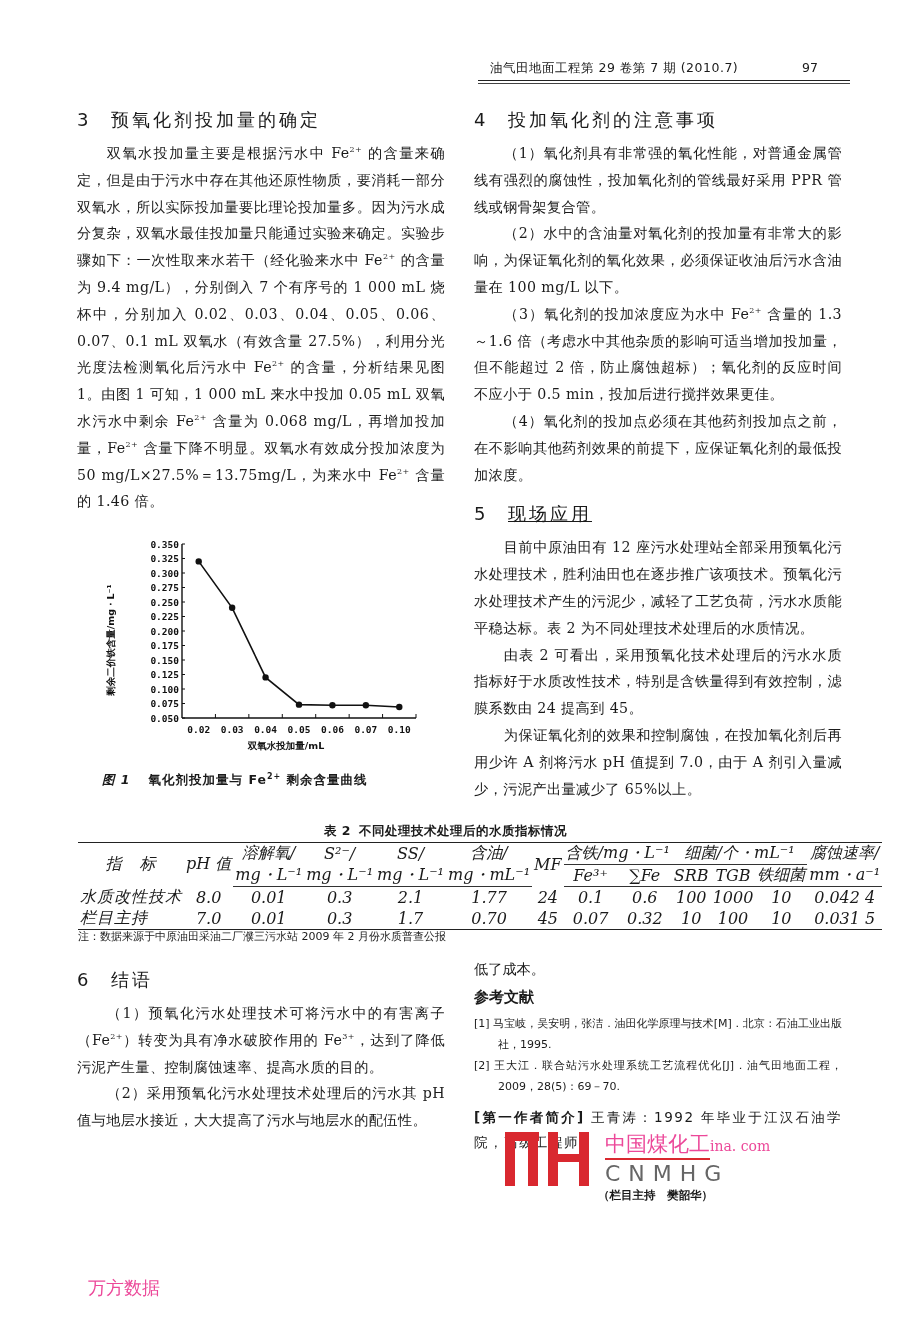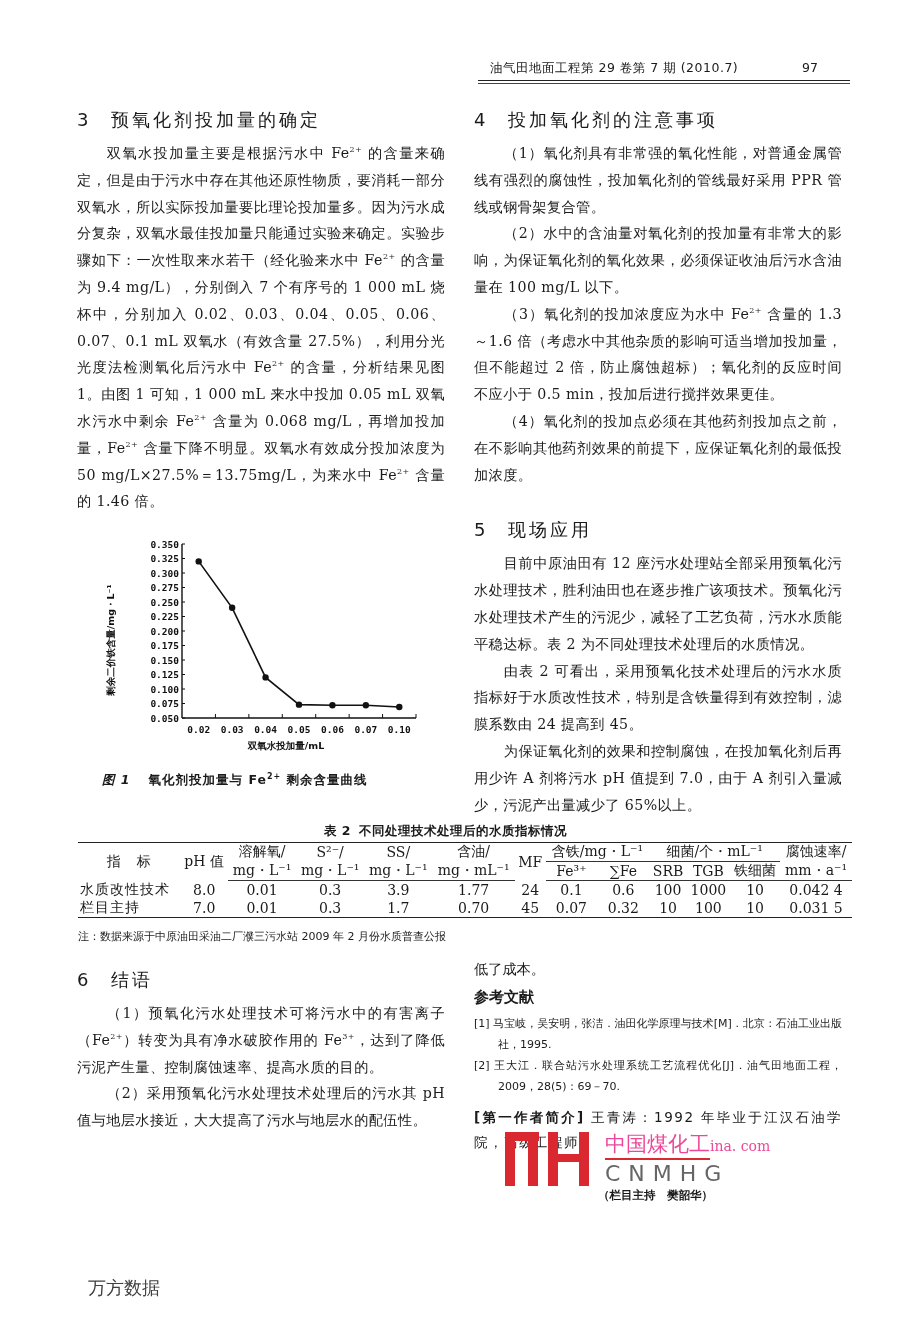--- a/index.html
+++ b/index.html
@@ -23,21 +23,21 @@
 
   
   .figure { position: absolute; left: 98px; top: 536px; width: 330px; height: 260px; }
   .figure svg { position: absolute; left: 0; top: 0; }
   .fig-caption { position: absolute; left: 102px; top: 772px; width: 320px; font-size: 12.5px; font-weight: bold; font-family: "DejaVu Sans", sans-serif; letter-spacing: 1px; }
   .fig-caption .num { margin-right: 18px; font-style: italic; }
 
   
   .tbl-caption { position: absolute; left: 324px; top: 823px; font-size: 12.5px; font-weight: bold; font-family: "DejaVu Sans", sans-serif; letter-spacing: 0.5px; }
   .tbl-caption .num { margin-right: 8px; }
-  table.data { position: absolute; left: 78px; top: 842px; width: 774px; border-collapse: collapse; font-size: 14px; font-family: "DejaVu Serif", serif; }
+  table.data { position: absolute; left: 78px; top: 842px; width: 774px; border-collapse: collapse; font-size: 16px; font-family: "DejaVu Serif", serif; font-style: italic; }
   table.data th, table.data td { text-align: center; font-weight: normal; padding: 0 2px; height: 17px; white-space: nowrap; }
   table.data thead tr.r1 th { border-top: 1.6px solid #222; }
   table.data thead tr.r2 th { border-bottom: 1px solid #333; }
   table.data tbody tr:last-child td { border-bottom: 1.6px solid #222; }
   table.data .grp { border-bottom: 1px solid #333; }
   table.data td.rowhead { text-align: left; letter-spacing: 1px; }
   .tbl-note { position: absolute; left: 78px; top: 878px; font-size: 11px; font-family: "DejaVu Sans", sans-serif; }
 
   
   .refs-title { font-size: 15px; font-weight: bold; font-family: "DejaVu Sans", sans-serif; margin: 4px 0 6px 0; line-height: 20px; }
@@ -46,21 +46,21 @@
   .bio .bio-label { font-weight: bold; }
 
   
   .logo { position: absolute; left: 505px; top: 1130px; width: 290px; height: 80px; }
   .logo-cn { position: absolute; left: 100px; top: 0px; font-size: 21px; font-family: "DejaVu Sans", sans-serif; color: #ec4899; }
   .logo-dom { font-size: 14px; font-family: "DejaVu Serif", serif; }
   .logo-rule { position: absolute; left: 100px; top: 28px; width: 105px; border-top: 2px solid #d9282f; }
   .logo-en { position: absolute; left: 100px; top: 31px; font-size: 22px; letter-spacing: 8px; color: #666; font-family: "DejaVu Sans", sans-serif; text-align: center; }
   .editor { position: absolute; left: 598px; top: 1188px; font-size: 11.5px; font-weight: bold; font-family: "DejaVu Sans", sans-serif; }
 
-  .watermark { position: absolute; left: 88px; top: 1276px; font-size: 18px; font-family: "DejaVu Sans", sans-serif; color: #404040; }
+  .watermark { position: absolute; left: 88px; top: 1276px; font-size: 18px; font-family: "DejaVu Sans", sans-serif; color: #ec4899; }
 </style>
 </head>
 <body>
 
 <div class="running-head">
   <span class="journal">油气田地面工程第 29 卷第 7 期 (2010.7)</span>
   <span class="pageno">97</span>
 </div>
 <div class="head-rule"></div>
 <div class="head-rule2"></div>
@@ -146,21 +146,21 @@
 
 <div class="col col-right" style="top:106px;">
   <div class="sec-title">
     <span class="num">4</span><span>投加氧化剂的注意事项</span>
   </div>
   <p class="para"><span>（1）氧化剂具有非常强的氧化性能，对普通金属管线有强烈的腐蚀性，投加氧化剂的管线最好采用 PPR 管线或钢骨架复合管。</span></p>
   <p class="para"><span>（2）水中的含油量对氧化剂的投加量有非常大的影响，为保证氧化剂的氧化效果，必须保证收油后污水含油量在 100 mg/L 以下。</span></p>
   <p class="para"><span>（3）氧化剂的投加浓度应为水中 Fe</span><sup>2+</sup><span> 含量的 1.3～1.6 倍（考虑水中其他杂质的影响可适当增加投加量，但不能超过 2 倍，防止腐蚀超标）；氧化剂的反应时间不应小于 0.5 min，投加后进行搅拌效果更佳。</span></p>
   <p class="para"><span>（4）氧化剂的投加点必须在其他药剂投加点之前，在不影响其他药剂效果的前提下，应保证氧化剂的最低投加浓度。</span></p>
 
-  <div class="sec-title" style="margin-top:28px;">
+  <div class="sec-title" style="margin-top:12px;text-decoration:underline;">
     <span class="num">5</span><span>现场应用</span>
   </div>
   <p class="para">目前中原油田有 12 座污水处理站全部采用预氧化污水处理技术，胜利油田也在逐步推广该项技术。预氧化污水处理技术产生的污泥少，减轻了工艺负荷，污水水质能平稳达标。表 2 为不同处理技术处理后的水质情况。</p>
   <p class="para">由表 2 可看出，采用预氧化技术处理后的污水水质指标好于水质改性技术，特别是含铁量得到有效控制，滤膜系数由 24 提高到 45。</p>
   <p class="para">为保证氧化剂的效果和控制腐蚀，在投加氧化剂后再用少许 A 剂将污水 pH 值提到 7.0，由于 A 剂引入量减少，污泥产出量减少了 65%以上。</p>
 </div>
 
 <div class="tbl-caption">
   <span class="num">表 2</span><span>不同处理技术处理后的水质指标情况</span>
 </div>
@@ -190,21 +190,21 @@
       <th>铁细菌</th>
       <th>mm・a⁻¹</th>
     </tr>
   </thead>
   <tbody>
     <tr>
       <td class="rowhead">水质改性技术</td>
       <td>8.0</td>
       <td>0.01</td>
       <td>0.3</td>
-      <td>3.9</td>
+      <td>2.1</td>
       <td>1.77</td>
       <td>24</td>
       <td>0.1</td>
       <td>0.6</td>
       <td>100</td>
       <td>1000</td>
       <td>10</td>
       <td>0.042 4</td>
     </tr>
     <tr>

